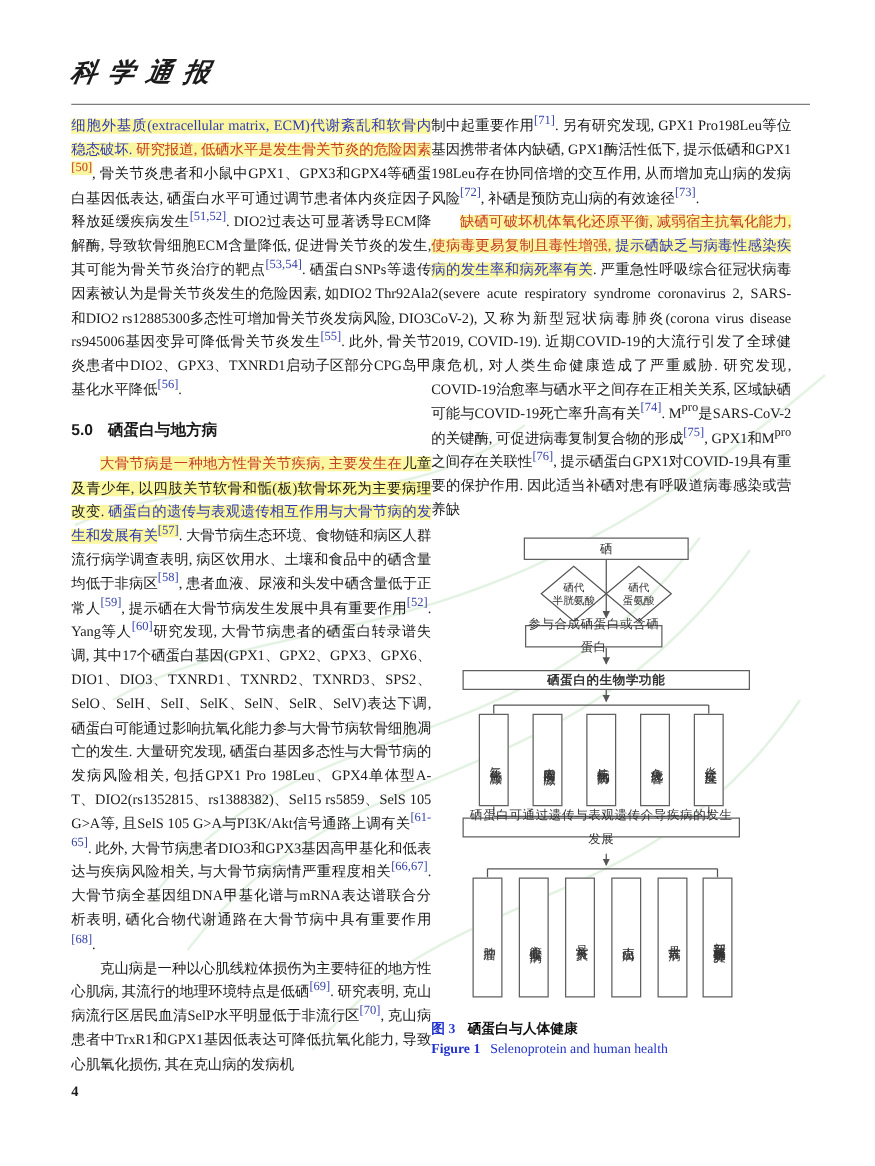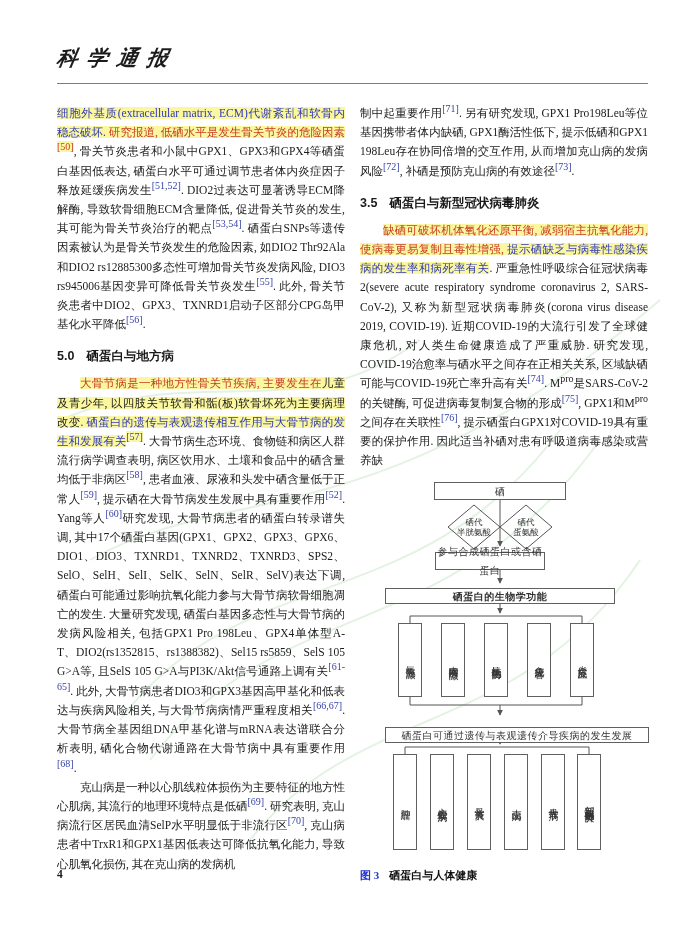--- a/index.html
+++ b/index.html
@@ -14,21 +14,21 @@
   }
   .watermark{position:absolute;left:0;top:0;width:700px;height:933px;pointer-events:none;}
   .page-content{position:absolute;left:57px;top:44px;width:591px;}
   .masthead{height:36px;position:relative;}
   .journal-logo{
     font-family:"DejaVu Serif",serif;font-style:italic;font-weight:bold;
     font-size:21px;letter-spacing:9px;color:#1c1c1c;transform:skewX(-10deg);
     display:inline-block;
   }
   .masthead-rule{border:none;border-top:1.6px solid #7d7d7d;margin-top:3px;}
-  .columns{display:flex;gap:15px;margin-top:20px;}
+  .columns{display:flex;margin-top:8px;}
   .col{width:288px;font-size:11.5px;line-height:19.2px;text-align:justify;}
   .para{margin:0;}
   .indent{text-indent:2em;}
   h3.sec{
     font-size:12.5px;font-weight:bold;line-height:16px;
     margin:14px 0 10px 0;text-align:left;
     font-family:"Liberation Sans","DejaVu Sans",sans-serif;
   }
   h3.sec .sec-num{margin-right:12px;}
   .seg.hl{background:var(--hl);}
@@ -91,23 +91,20 @@
       <p class="para"><span class="seg hl blue">细胞外基质(extracellular matrix, ECM)代谢紊乱和软骨内稳态破坏. </span><span class="seg hl red">研究报道, 低硒水平是发生骨关节炎的危险因素</span><span class="seg sup red hl">[50]</span><span class="seg k">, 骨关节炎患者和小鼠中</span><span class="seg i">GPX1</span><span class="seg k">、</span><span class="seg i">GPX3</span><span class="seg k">和</span><span class="seg i">GPX4</span><span class="seg k">等硒蛋白基因低表达, 硒蛋白水平可通过调节患者体内炎症因子释放延缓疾病发生</span><span class="seg sup blue">[51,52]</span><span class="seg k">. </span><span class="seg i">DIO2</span><span class="seg k">过表达可显著诱导ECM降解酶, 导致软骨细胞ECM含量降低, 促进骨关节炎的发生, 其可能为骨关节炎治疗的靶点</span><span class="seg sup blue">[53,54]</span><span class="seg k">. 硒蛋白SNPs等遗传因素被认为是骨关节炎发生的危险因素, 如</span><span class="seg i">DIO2</span><span class="seg k"> Thr92Ala和</span><span class="seg i">DIO2</span><span class="seg k"> rs12885300多态性可增加骨关节炎发病风险, </span><span class="seg i">DIO3</span><span class="seg k"> rs945006基因变异可降低骨关节炎发生</span><span class="seg sup blue">[55]</span><span class="seg k">. 此外, 骨关节炎患者中</span><span class="seg i">DIO2</span><span class="seg k">、</span><span class="seg i">GPX3</span><span class="seg k">、</span><span class="seg i">TXNRD1</span><span class="seg k">启动子区部分CPG岛甲基化水平降低</span><span class="seg sup blue">[56]</span><span class="seg k">.</span></p>
       <h3 class="sec">
         <span class="sec-num">5.0</span><span>硒蛋白与地方病</span>
       </h3>
       <p class="para indent"><span class="seg hl red">大骨节病是一种地方性骨关节疾病, 主要发生在</span><span class="seg hl">儿童及青少年, 以四肢关节软骨和骺(板)软骨坏死为主要病理改变. </span><span class="seg hl blue">硒蛋白的遗传与表观遗传相互作用与大骨节病的发生和发展有关</span><span class="seg sup blue hl">[57]</span><span class="seg k">. 大骨节病生态环境、食物链和病区人群流行病学调查表明, 病区饮用水、土壤和食品中的硒含量均低于非病区</span><span class="seg sup blue">[58]</span><span class="seg k">, 患者血液、尿液和头发中硒含量低于正常人</span><span class="seg sup blue">[59]</span><span class="seg k">, 提示硒在大骨节病发生发展中具有重要作用</span><span class="seg sup blue">[52]</span><span class="seg k">. Yang等人</span><span class="seg sup blue">[60]</span><span class="seg k">研究发现, 大骨节病患者的硒蛋白转录谱失调, 其中17个硒蛋白基因(</span><span class="seg i">GPX1</span><span class="seg k">、</span><span class="seg i">GPX2</span><span class="seg k">、</span><span class="seg i">GPX3</span><span class="seg k">、</span><span class="seg i">GPX6</span><span class="seg k">、</span><span class="seg i">DIO1</span><span class="seg k">、</span><span class="seg i">DIO3</span><span class="seg k">、</span><span class="seg i">TXNRD1</span><span class="seg k">、</span><span class="seg i">TXNRD2</span><span class="seg k">、</span><span class="seg i">TXNRD3</span><span class="seg k">、</span><span class="seg i">SPS2</span><span class="seg k">、</span><span class="seg i">SelO</span><span class="seg k">、</span><span class="seg i">SelH</span><span class="seg k">、</span><span class="seg i">SelI</span><span class="seg k">、</span><span class="seg i">SelK</span><span class="seg k">、</span><span class="seg i">SelN</span><span class="seg k">、</span><span class="seg i">SelR</span><span class="seg k">、</span><span class="seg i">SelV</span><span class="seg k">)表达下调, 硒蛋白可能通过影响抗氧化能力参与大骨节病软骨细胞凋亡的发生. 大量研究发现, 硒蛋白基因多态性与大骨节病的发病风险相关, 包括</span><span class="seg i">GPX1</span><span class="seg k"> Pro 198Leu、</span><span class="seg i">GPX4</span><span class="seg k">单体型A-T、</span><span class="seg i">DIO2</span><span class="seg k">(rs1352815、rs1388382)、</span><span class="seg i">Sel15</span><span class="seg k"> rs5859、</span><span class="seg i">SelS</span><span class="seg k"> 105 G&gt;A等, 且</span><span class="seg i">SelS</span><span class="seg k"> 105 G&gt;A与PI3K/Akt信号通路上调有关</span><span class="seg sup blue">[61-65]</span><span class="seg k">. 此外, 大骨节病患者</span><span class="seg i">DIO3</span><span class="seg k">和</span><span class="seg i">GPX3</span><span class="seg k">基因高甲基化和低表达与疾病风险相关, 与大骨节病病情严重程度相关</span><span class="seg sup blue">[66,67]</span><span class="seg k">. 大骨节病全基因组DNA甲基化谱与mRNA表达谱联合分析表明, 硒化合物代谢通路在大骨节病中具有重要作用</span><span class="seg sup blue">[68]</span><span class="seg k">.</span></p>
       <p class="para indent"><span class="seg k">克山病是一种以心肌线粒体损伤为主要特征的地方性心肌病, 其流行的地理环境特点是低硒</span><span class="seg sup blue">[69]</span><span class="seg k">. 研究表明, 克山病流行区居民血清SelP水平明显低于非流行区</span><span class="seg sup blue">[70]</span><span class="seg k">, 克山病患者中</span><span class="seg i">TrxR1</span><span class="seg k">和</span><span class="seg i">GPX1</span><span class="seg k">基因低表达可降低抗氧化能力, 导致心肌氧化损伤, 其在克山病的发病机</span></p>
     </div>
 
     <div class="col">
       <p class="para"><span class="seg k">制中起重要作用</span><span class="seg sup blue">[71]</span><span class="seg k">. 另有研究发现, </span><span class="seg i">GPX1</span><span class="seg k"> Pro198Leu等位基因携带者体内缺硒, GPX1酶活性低下, 提示低硒和GPX1 198Leu存在协同倍增的交互作用, 从而增加克山病的发病风险</span><span class="seg sup blue">[72]</span><span class="seg k">, 补硒是预防克山病的有效途径</span><span class="seg sup blue">[73]</span><span class="seg k">.</span></p>
-      <h3 class="sec">
-        <span class="sec-num">3.5</span><span>硒蛋白与新型冠状病毒肺炎</span>
-      </h3>
       <p class="para indent"><span class="seg hl red">缺硒可破坏机体氧化还原平衡, 减弱宿主抗氧化能力, 使病毒更易复制且毒性增强, </span><span class="seg hl blue">提示硒缺乏与病毒性感染疾病的发生率和病死率有关</span><span class="seg k">. 严重急性呼吸综合征冠状病毒2(severe acute respiratory syndrome coronavirus 2, SARS-CoV-2), 又称为新型冠状病毒肺炎(corona virus disease 2019, COVID-19). 近期COVID-19的大流行引发了全球健康危机, 对人类生命健康造成了严重威胁. 研究发现, COVID-19治愈率与硒水平之间存在正相关关系, 区域缺硒可能与COVID-19死亡率升高有关</span><span class="seg sup blue">[74]</span><span class="seg k">. M</span><span class="seg sup">pro</span><span class="seg k">是SARS-CoV-2的关键酶, 可促进病毒复制复合物的形成</span><span class="seg sup blue">[75]</span><span class="seg k">, GPX1和M</span><span class="seg sup">pro</span><span class="seg k">之间存在关联性</span><span class="seg sup blue">[76]</span><span class="seg k">, 提示硒蛋白GPX1对COVID-19具有重要的保护作用. 因此适当补硒对患有呼吸道病毒感染或营养缺</span></p>
 
       <div class="figure-block">
         <div class="diagram">
           <svg width="292" height="372" viewBox="0 0 292 372">
             <defs>
               <marker id="arr" markerWidth="7" markerHeight="7" refX="5.2" refY="3" orient="auto">
                 <path d="M0,0 L6,3 L0,6 Z" fill="#555"></path>
               </marker>
             </defs>
@@ -138,33 +135,36 @@
 蛋氨酸</div>
           <div class="dbox wide" style="left:75px;top:70px;width:110px;height:18px;">参与合成硒蛋白或含硒蛋白</div>
           <div class="dbox wide" style="left:25px;top:106px;width:230px;height:16px;font-weight:bold;">硒蛋白的生物学功能</div>
 
           <div class="dbox vbox" style="left:38px;top:141px;width:24px;height:74px;">氧化应激</div>
           <div class="dbox vbox" style="left:81px;top:141px;width:24px;height:74px;">内质网应激</div>
           <div class="dbox vbox" style="left:124px;top:141px;width:24px;height:74px;">抗氧化防御</div>
           <div class="dbox vbox" style="left:167px;top:141px;width:24px;height:74px;">免疫应答</div>
           <div class="dbox vbox" style="left:210px;top:141px;width:24px;height:74px;">炎症反应</div>
 
-          <div class="dbox wide" style="left:25px;top:245px;width:264px;height:16px;">硒蛋白可通过遗传与表观遗传介导疾病的发生发展</div>
+          <div class="dbox wide" style="left:25px;top:224px;width:222px;height:16px;">硒蛋白可通过遗传与表观遗传介导疾病的发生发展</div>
 
           <div class="dbox vbox" style="left:33px;top:272px;width:24px;height:96px;">肿瘤</div>
           <div class="dbox vbox" style="left:70px;top:272px;width:24px;height:96px;">心血管疾病</div>
           <div class="dbox vbox" style="left:107px;top:272px;width:24px;height:96px;">骨关节炎</div>
           <div class="dbox vbox" style="left:144px;top:272px;width:24px;height:96px;">克山病</div>
           <div class="dbox vbox" style="left:181px;top:272px;width:24px;height:96px;">大骨节病</div>
           <div class="dbox vbox" style="left:217px;top:272px;width:24px;height:96px;">新型冠状病毒肺炎</div>
         </div>
 
         <div class="fig-caption">
           <div>
             <span class="cap-label-zh">图 3</span><span class="cap-text-zh">硒蛋白与人体健康</span>
           </div>
+          <div>
+            <span class="cap-label-en">Figure 1</span><span class="cap-text-en">Selenoprotein and human health</span>
+          </div>
         </div>
       </div>
     </div>
   </div>
 </div>
 
 <div class="page-number">4</div>
 
 </body></html>

